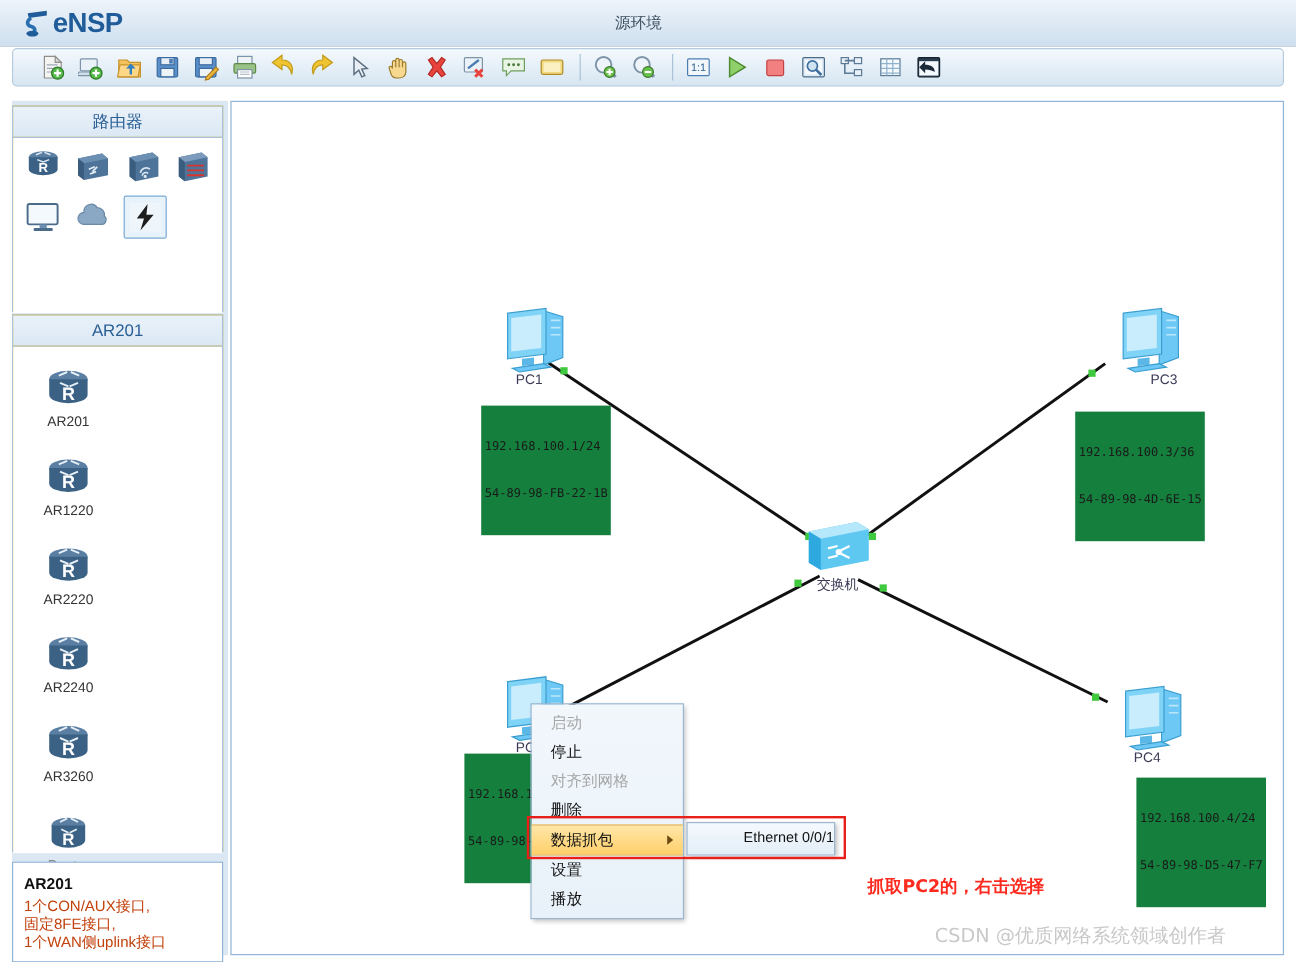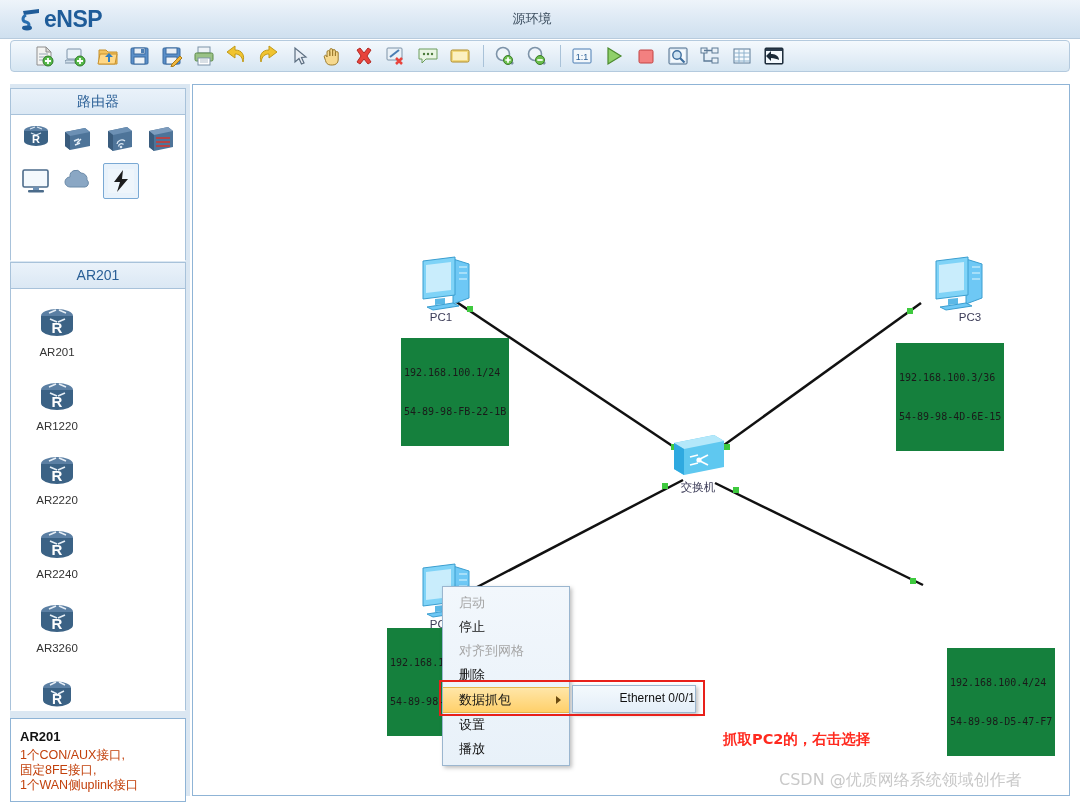--- a/index.html
+++ b/index.html
@@ -618,20 +618,33 @@
             <path d="M12 52 L38 48 L44 51 L18 55 Z" fill="#6ec8f5" stroke="#3a9ed0"></path>
           </svg>
         </span>
         <span class="nlabel" style="top:56px;left:26px;">PC2</span>
       </div>
       <div class="iptag" style="left:194px;top:543px;width:66px;overflow:hidden;">
         <div>192.168.100.2/24</div>
         <div>54-89-98-xx-xx-xx</div>
       </div>
 
+      <div class="node" style="left:737px;top:485px;width:66px;height:70px;">
+        <span>
+          <svg width="62" height="56" viewBox="0 0 62 56">
+            <path d="M38 4 L54 9 L54 43 L38 49 Z" fill="#6ec8f5" stroke="#3a9ed0"></path>
+            <path d="M44 12 h8 M44 18 h8 M44 24 h8" stroke="#b9e6fa" stroke-width="1.3"></path>
+            <path d="M8 6 L40 2 L40 40 L8 44 Z" fill="#7fd3f7" stroke="#3a9ed0"></path>
+            <path d="M11 10 L36 7 L36 35 L11 38 Z" fill="#c9edfc"></path>
+            <path d="M20 44 L30 43 L30 49 L20 50 Z" fill="#5bb8e6"></path>
+            <path d="M12 52 L38 48 L44 51 L18 55 Z" fill="#6ec8f5" stroke="#3a9ed0"></path>
+          </svg>
+        </span>
+        <span class="nlabel" style="top:56px;left:26px;">PC4</span>
+      </div>
       <div class="iptag" style="left:707px;top:563px;margin-left:47px;">
         <div>192.168.100.4/24</div>
         <div>54-89-98-D5-47-F7</div>
       </div>
 
       <div class="ctxmenu" style="left:249px;top:501px;">
         <div class="ctxitem disabled">
           <span>启动</span>
         </div>
         <div class="ctxitem">

